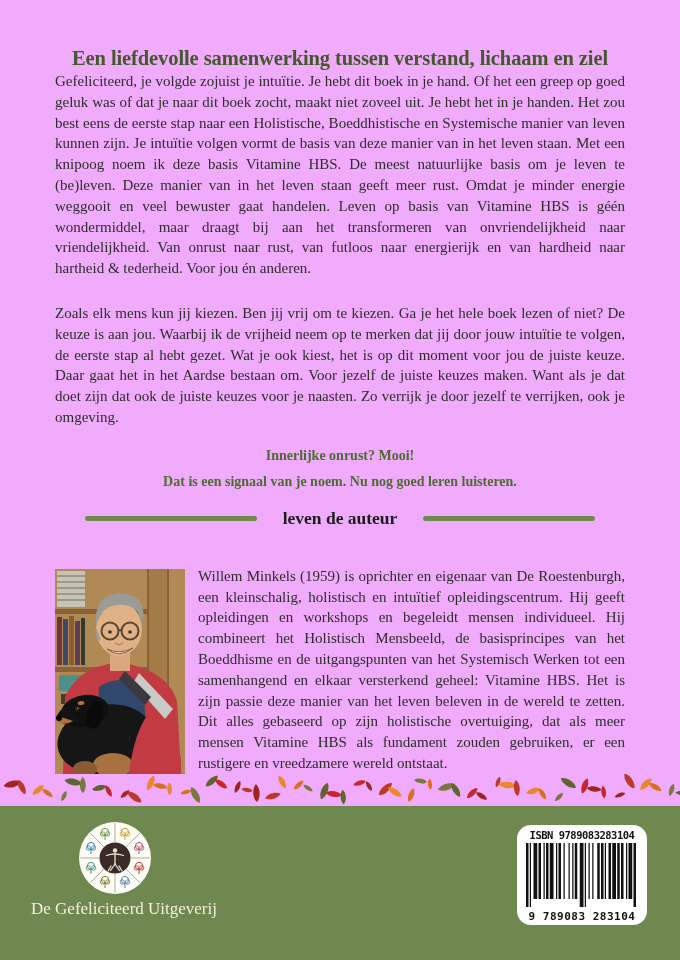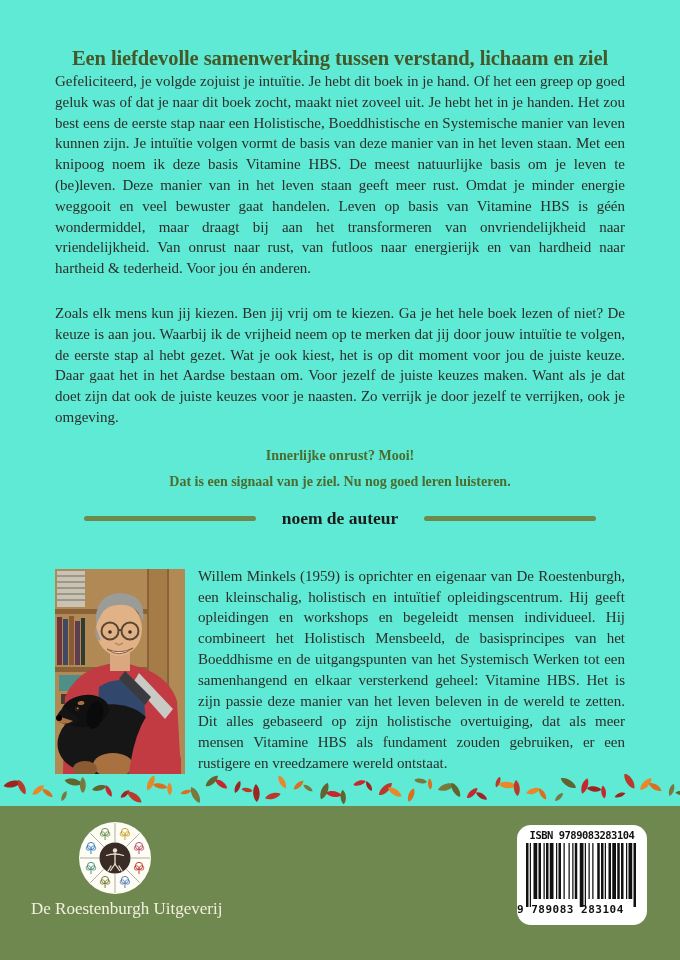--- a/index.html
+++ b/index.html
@@ -1,19 +1,19 @@
 <!DOCTYPE html>
 <html><head>
 <meta charset="utf-8">
 <style>
   html,body { margin:0; padding:0; }
   .page {
     position: relative;
     width: 680px; height: 960px;
-    background: #5eead4;
+    background: #f0abfc;
     overflow: hidden;
     font-family: "Liberation Serif", serif;
   }
   .content { padding: 0 55px; }
   .main-title {
     margin: 46px 0 0;
     font-size: 20.5px;
     line-height: 1.22;
     font-weight: bold;
     color: #44582a;
@@ -89,21 +89,22 @@
     text-align:center;
     font-family:"DejaVu Sans Mono", monospace;
     font-weight:bold;
     font-size:10.5px;
     letter-spacing:-0.5px;
     color:#111;
     white-space:nowrap;
   }
   .bars { position:absolute; left:8px; top:18px; width:114px; height:64px; }
   .barcode-digits {
-    position:absolute; bottom:9px; left:0; right:0;
+    position:absolute; bottom:2px; left:0; right:0;
+    text-align:center;
     font-family:"DejaVu Sans Mono", monospace;
     font-weight:bold;
     font-size:11px;
     letter-spacing:0.5px;
     color:#111;
     white-space:nowrap;
   }
 </style>
 </head>
 <body>
@@ -111,26 +112,26 @@
 <div class="page">
   <div class="content">
 
     <h1 class="main-title">Een liefdevolle samenwerking tussen verstand, lichaam en ziel</h1>
 
     <p class="body-par par-1">Gefeliciteerd, je volgde zojuist je intuïtie. Je hebt dit boek in je hand. Of het een greep op goed geluk was of dat je naar dit boek zocht, maakt niet zoveel uit. Je hebt het in je handen. Het zou best eens de eerste stap naar een Holistische, Boeddhistische en Systemische manier van leven kunnen zijn. Je intuïtie volgen vormt de basis van deze manier van in het leven staan. Met een knipoog noem ik deze basis Vitamine HBS. De meest natuurlijke basis om je leven te (be)leven. Deze manier van in het leven staan geeft meer rust. Omdat je minder energie weggooit en veel bewuster gaat handelen. Leven op basis van Vitamine HBS is géén wondermiddel, maar draagt bij aan het transformeren van onvriendelijkheid naar vriendelijkheid. Van onrust naar rust, van futloos naar energierijk en van hardheid naar hartheid &amp; tederheid. Voor jou én anderen.</p>
     <p class="body-par par-2">Zoals elk mens kun jij kiezen. Ben jij vrij om te kiezen. Ga je het hele boek lezen of niet? De keuze is aan jou. Waarbij ik de vrijheid neem op te merken dat jij door jouw intuïtie te volgen, de eerste stap al hebt gezet. Wat je ook kiest, het is op dit moment voor jou de juiste keuze. Daar gaat het in het Aardse bestaan om. Voor jezelf de juiste keuzes maken. Want als je dat doet zijn dat ook de juiste keuzes voor je naasten. Zo verrijk je door jezelf te verrijken, ook je omgeving.</p>
 
     <div class="soul-quote">
       <div>Innerlijke onrust? Mooi!</div>
-      <div>Dat is een signaal van je ziel. Nu nog goed leren luisteren.</div>
+      <div>Dat is een signaal van je noem. Nu nog goed leren luisteren.</div>
     </div>
 
     <div class="divider">
       <div class="rule"></div>
-      <div class="label">noem de auteur</div>
+      <div class="label">leven de auteur</div>
       <div class="rule"></div>
     </div>
 
     <div class="author-block">
 
       <svg class="author-photo" viewBox="0 0 130 205" preserveAspectRatio="none">
         <rect x="0" y="0" width="130" height="205" fill="#b08954"></rect>
         <rect x="92" y="0" width="22" height="205" fill="#a57c48"></rect>
         <line x1="93" y1="0" x2="93" y2="205" stroke="#8a6238" stroke-width="2"></line>
         <line x1="113" y1="0" x2="113" y2="205" stroke="#8a6238" stroke-width="2"></line>
@@ -330,21 +331,21 @@
         <circle cx="37" cy="29.5" r="2.2" fill="#e8e2cf" stroke="none"></circle>
         <path d="M28.5,34.5 Q37,31.5 45.5,34.5"></path>
         <line x1="37" y1="32.5" x2="37" y2="43"></line>
         <line x1="37" y1="43" x2="32.5" y2="49.5"></line>
         <line x1="37" y1="43" x2="41.5" y2="49.5"></line>
         <line x1="33" y1="45" x2="30" y2="50"></line>
         <line x1="41" y1="45" x2="44" y2="50"></line>
       </g>
     </svg>
 
-    <div class="publisher">De Roestenburgh Uitgeverij</div>
+    <div class="publisher">De Gefeliciteerd Uitgeverij</div>
 
     <div class="barcode-box">
       <div class="isbn-label">ISBN 9789083283104</div>
       <svg class="bars" viewBox="0 0 114 64" preserveAspectRatio="none">
         <g id="bar-group" fill="#111">
             <rect x="1.00" y="0" width="2.50" height="64"></rect>
             <rect x="4.75" y="0" width="1.25" height="64"></rect>
             <rect x="8.50" y="0" width="3.75" height="56"></rect>
             <rect x="13.50" y="0" width="2.50" height="56"></rect>
             <rect x="18.50" y="0" width="1.25" height="56"></rect>

